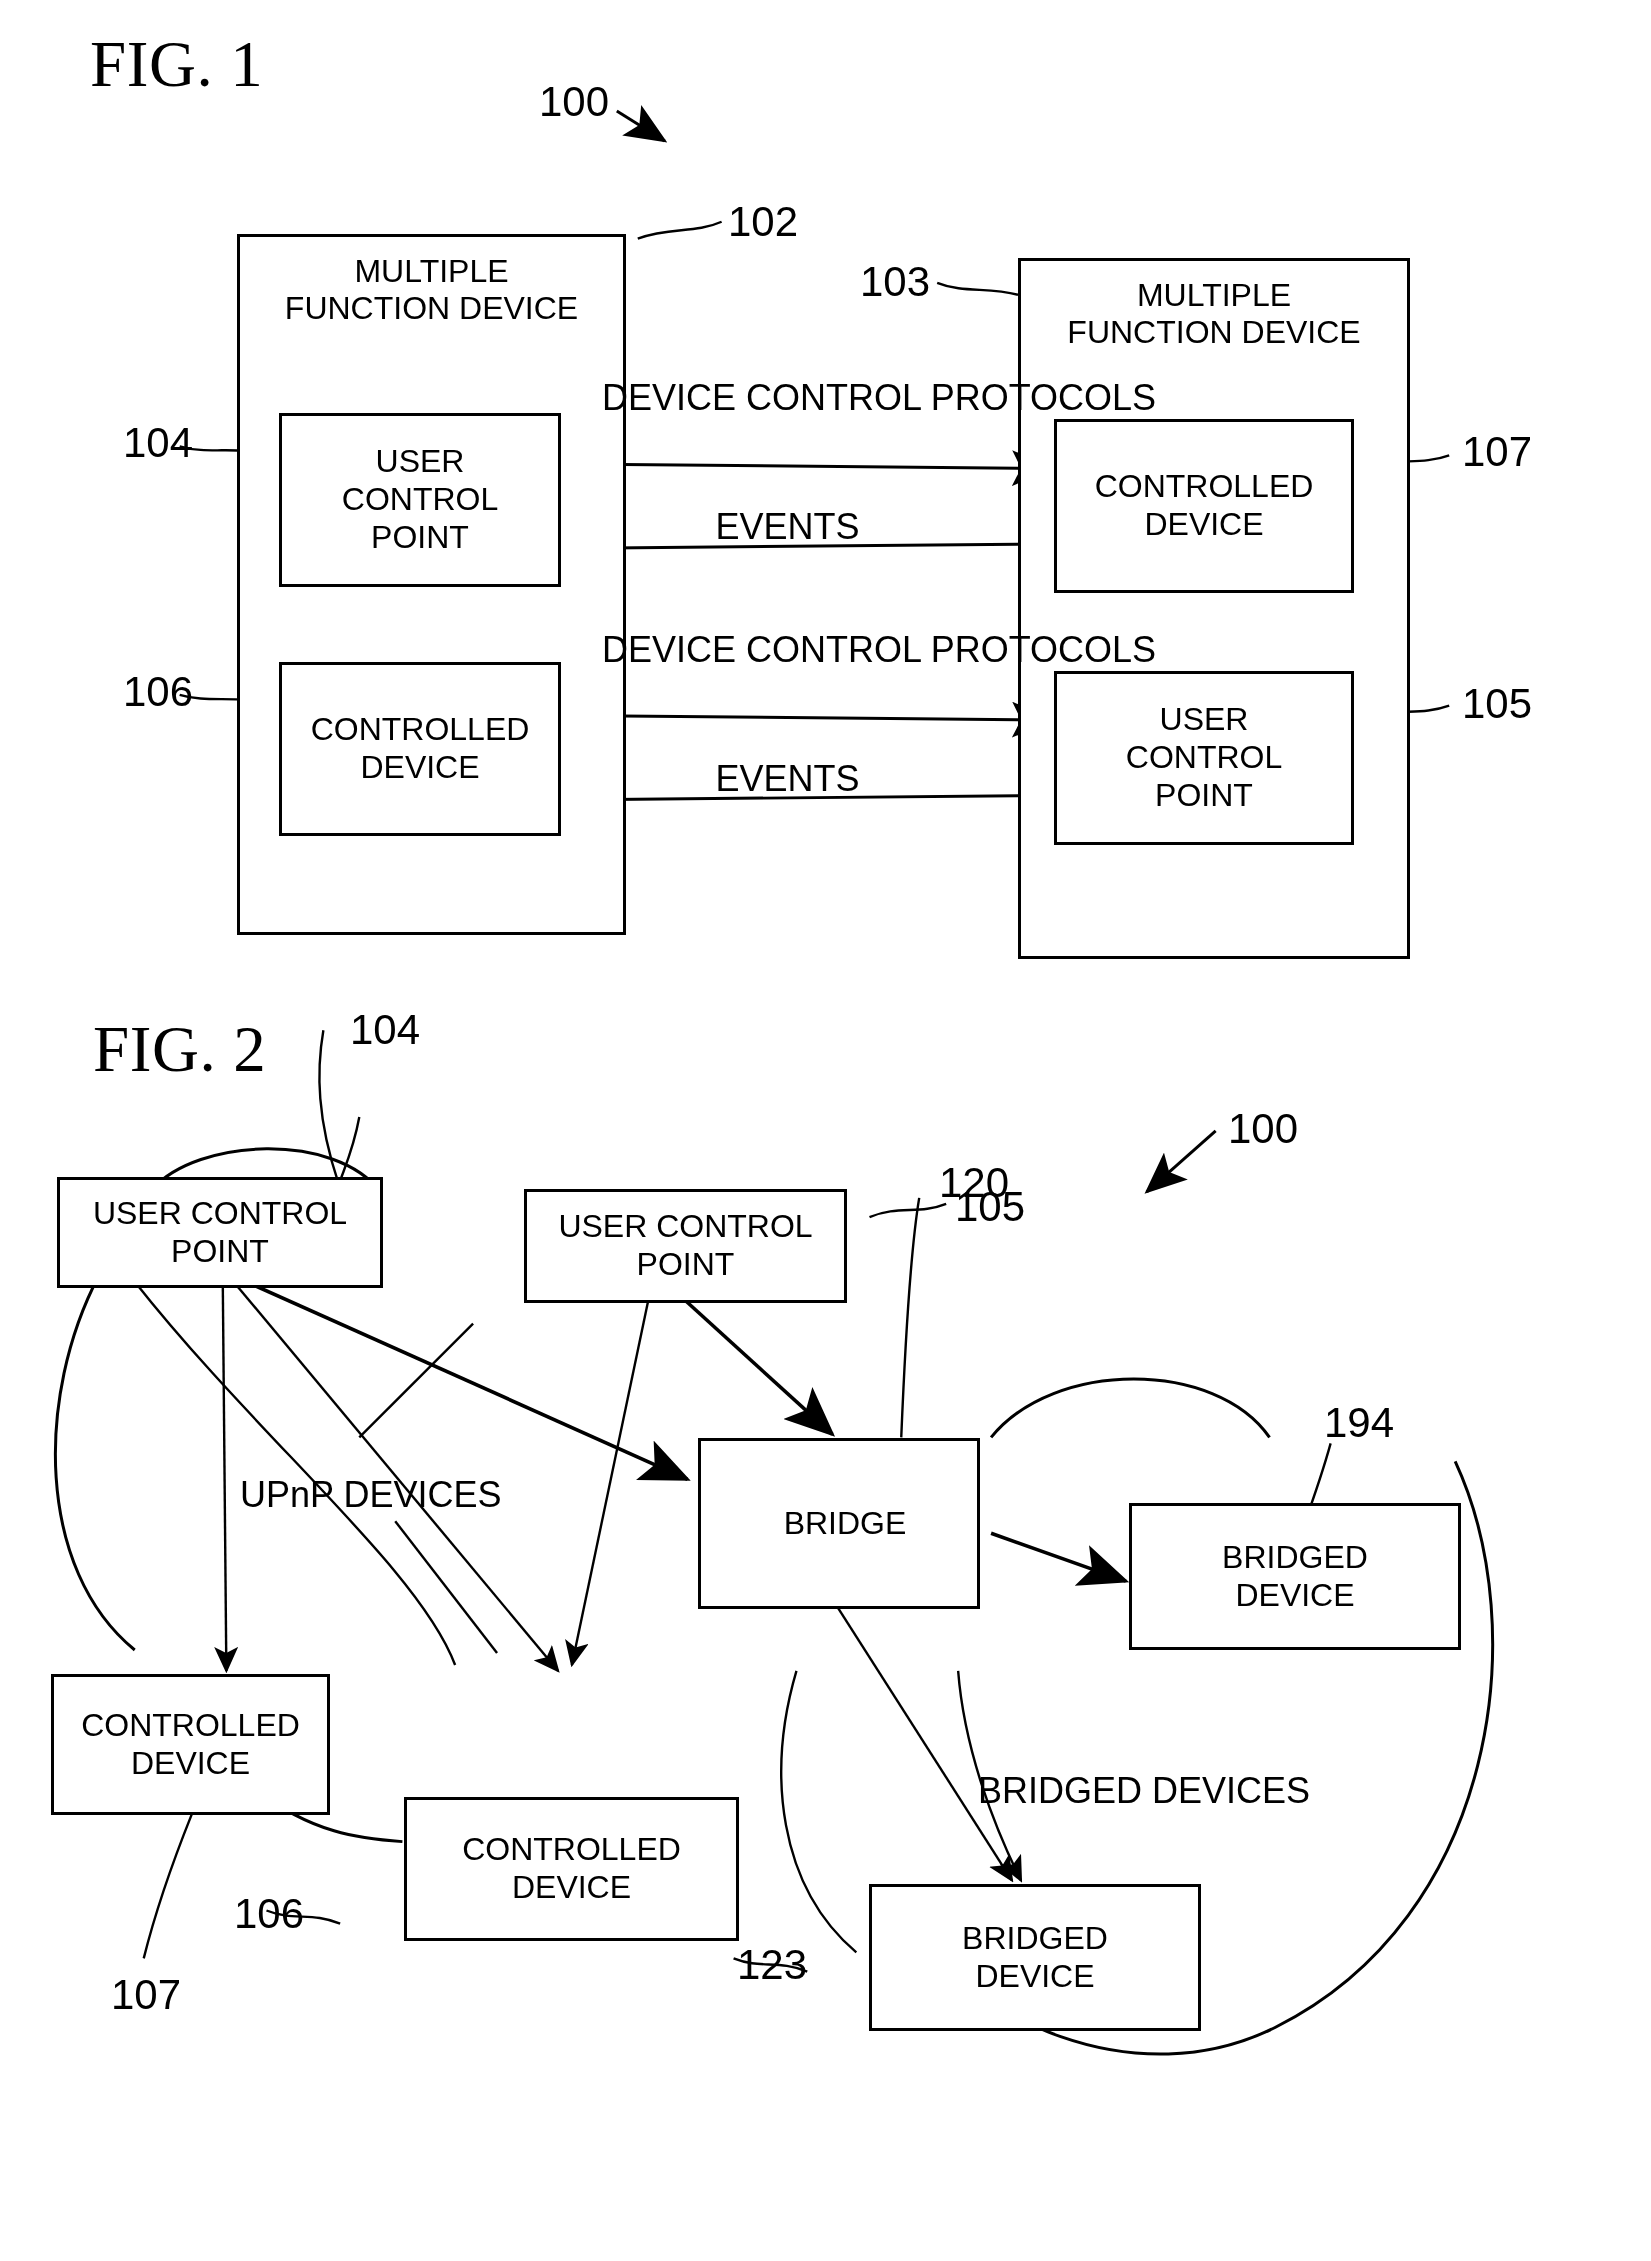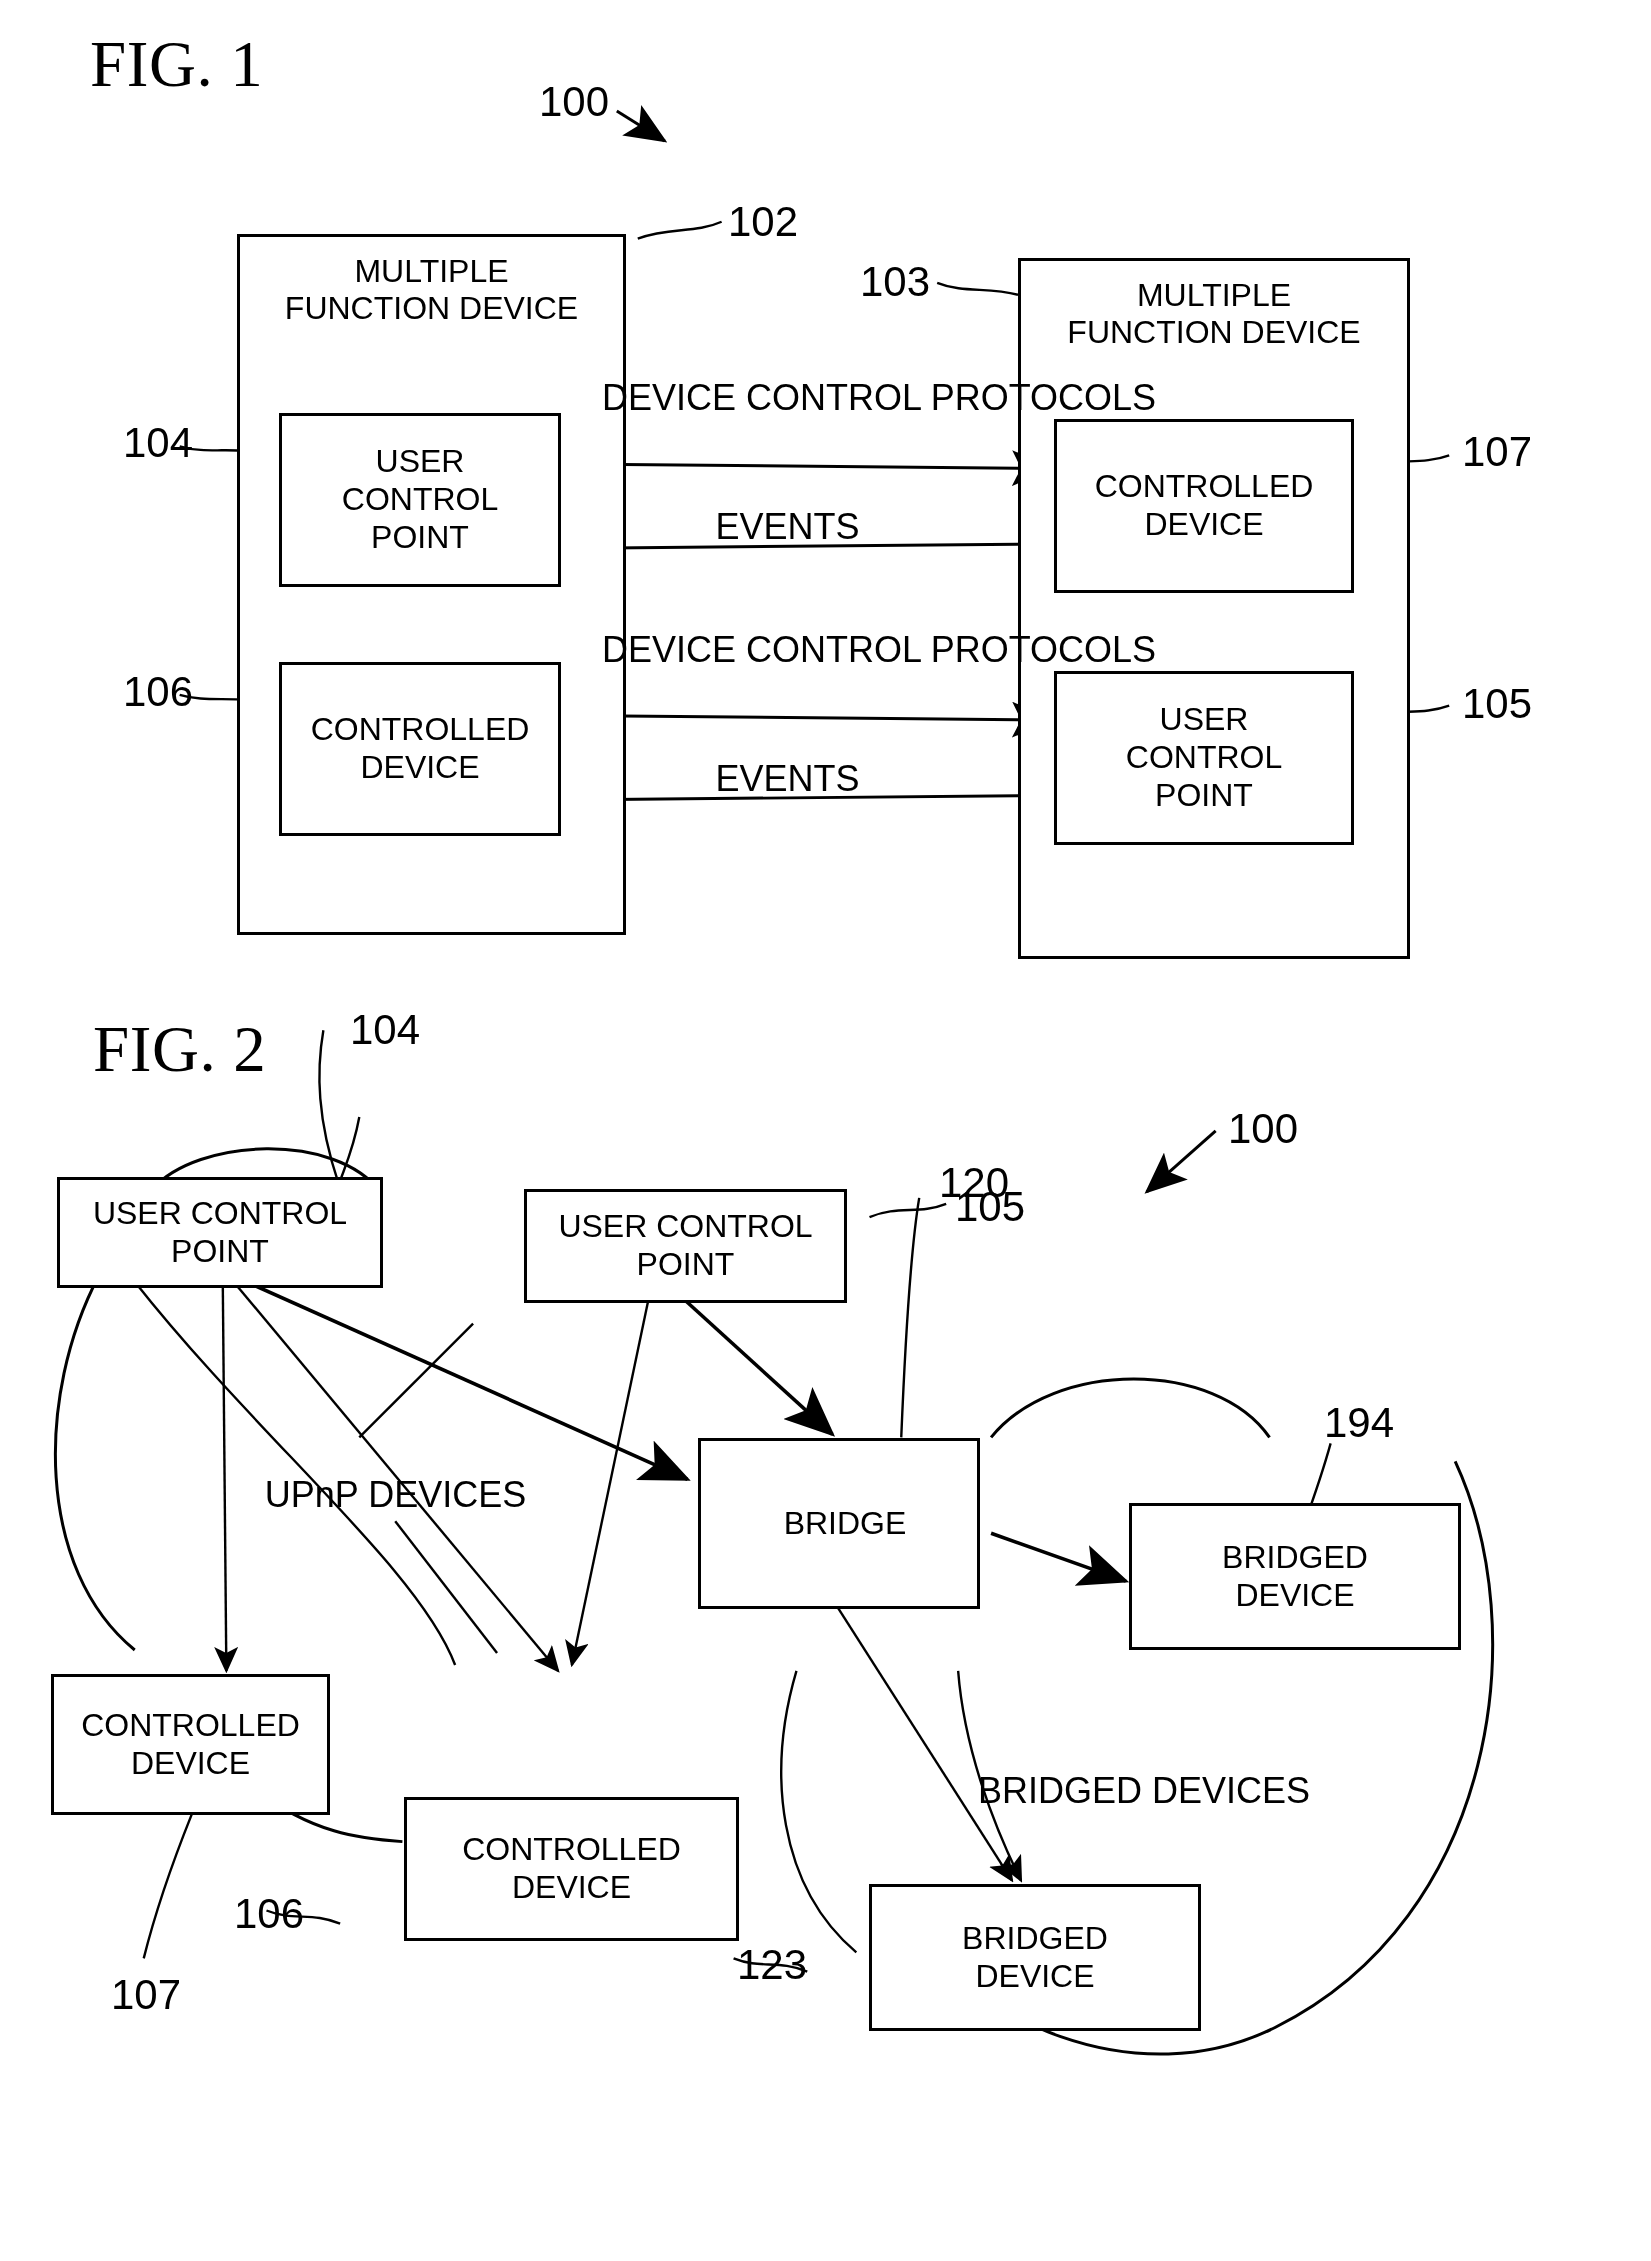--- a/index.html
+++ b/index.html
@@ -283,17 +283,17 @@
 DEVICE</span>
   </div>
   <span class="ref-num" style="left:234px; top:1890px;">106</span>
 
   <div class="node-box" style="left:869px; top:1884px; width:332px; height:147px;">
     <span class="node-label">BRIDGED
 DEVICE</span>
   </div>
   <span class="ref-num" style="left:737px; top:1941px;text-align:center;">123</span>
 
-  <div class="flow-label" style="left:240px; top:1474px; width:311px; text-align:center;">UPnP DEVICES</div>
+  <div class="flow-label" style="left:240px; top:1474px; width:311px; text-align:left;">UPnP DEVICES</div>
   <div class="flow-label" style="left:978px; top:1770px; width:383px; text-align:left;">BRIDGED DEVICES</div>
 
 </div>
 
 
 </body></html>

